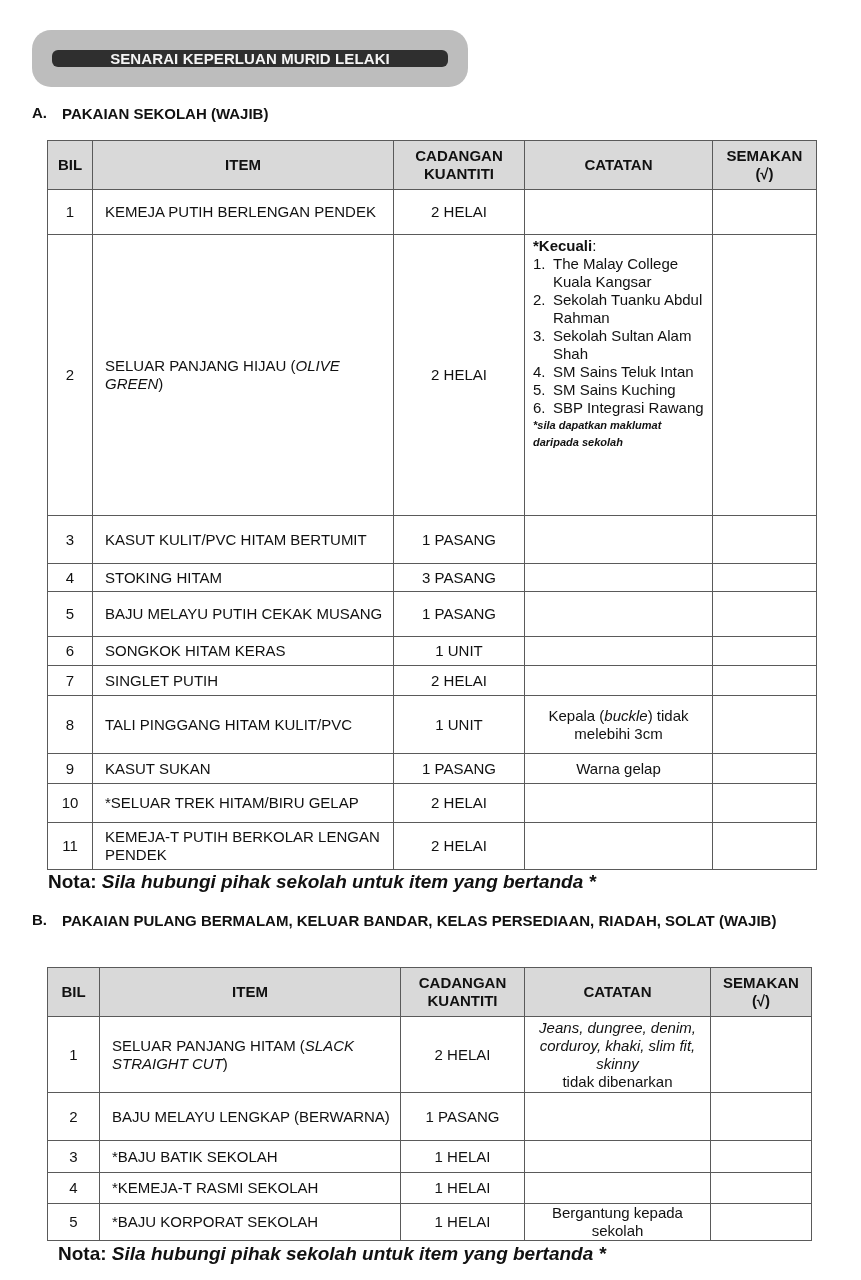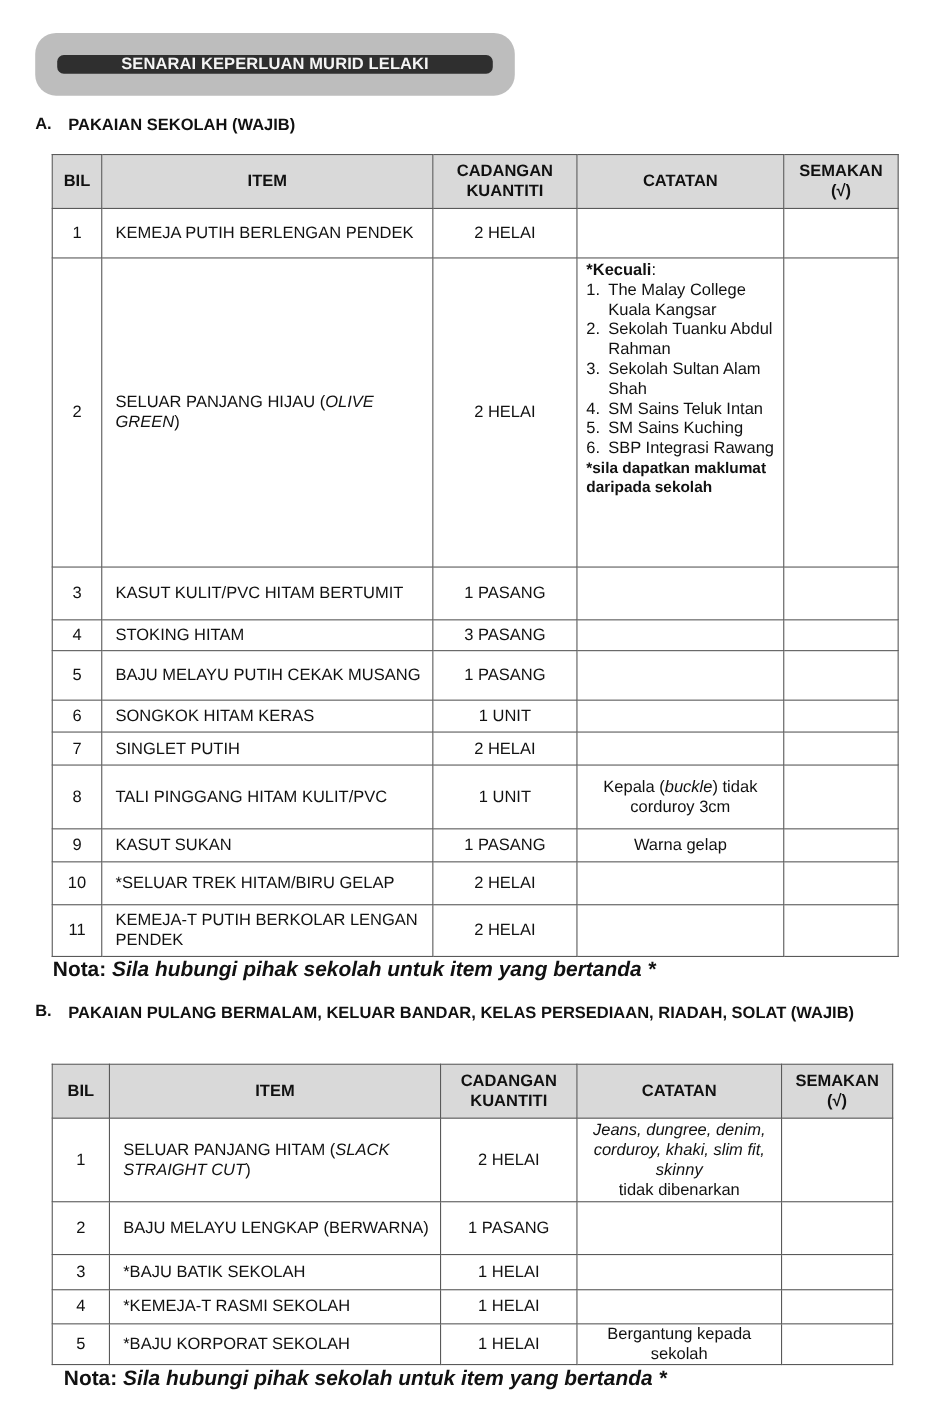--- a/index.html
+++ b/index.html
@@ -39,21 +39,21 @@
     table.req td.qty { text-align: center; }
     table.req td.note { text-align: center; font-size: 15px; margin-top: 24px; }
     table.req td.check { }
 
     .note-list { text-align: left; padding: 2px 0; }
     .note-list .head { font-weight: bold; }
     .note-list .head span.colon { font-weight: normal; }
     .note-list ol { list-style: none; }
     .note-list li { display: flex; }
     .note-list li .n { width: 20px; flex: none; }
-    .note-list .foot { font-weight: bold; font-size: 14px; line-height: 17px; }
+    .note-list .foot { font-weight: bold; font-style: italic; font-size: 11px; line-height: 17px; }
 
     .nota {
       position: absolute; font-size: 19px; font-weight: bold;
     }
     .nota .it { font-style: italic; }
     i { font-style: italic; }
   </style>
 </head>
 <body>
 
@@ -161,21 +161,21 @@
       <td class="bil">7</td>
       <td class="item">SINGLET PUTIH</td>
       <td class="qty">2 HELAI</td>
       <td class="note"></td>
       <td class="check"></td>
     </tr>
     <tr style="height:58px">
       <td class="bil">8</td>
       <td class="item">TALI PINGGANG HITAM KULIT/PVC</td>
       <td class="qty">1 UNIT</td>
-      <td class="note"><span>Kepala (</span><i>buckle</i><span>) tidak corduroy 3cm</span></td>
+      <td class="note"><span>Kepala (</span><i>buckle</i><span>) tidak melebihi 3cm</span></td>
       <td class="check"></td>
     </tr>
     <tr style="height:30px">
       <td class="bil">9</td>
       <td class="item">KASUT SUKAN</td>
       <td class="qty">1 PASANG</td>
       <td class="note">Warna gelap</td>
       <td class="check"></td>
     </tr>
     <tr style="height:39px">

